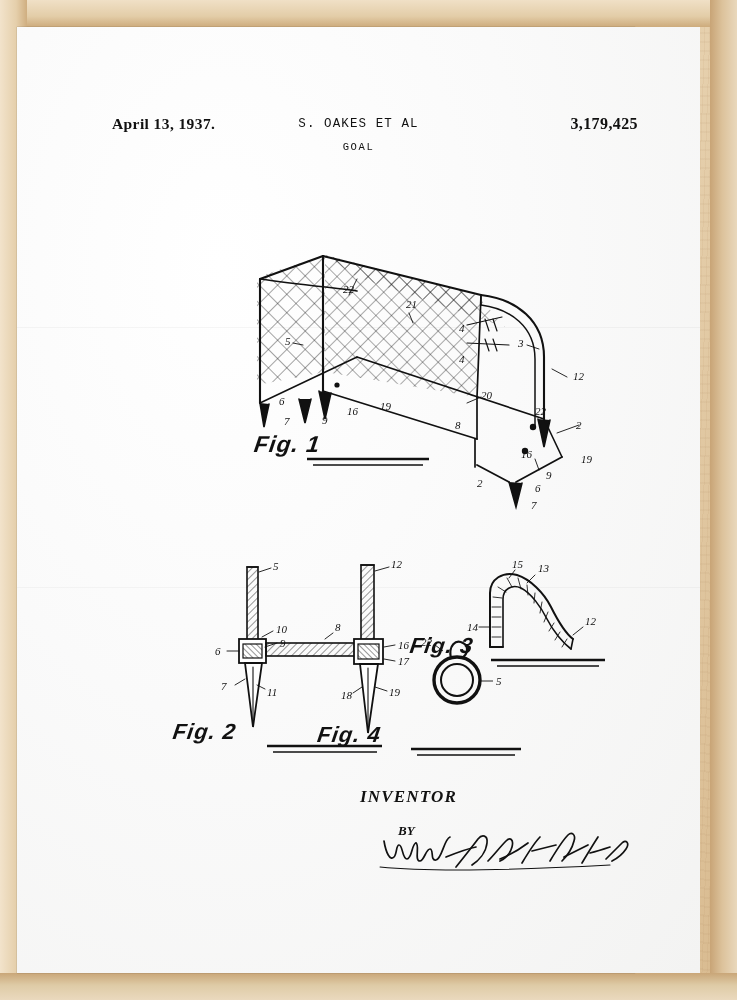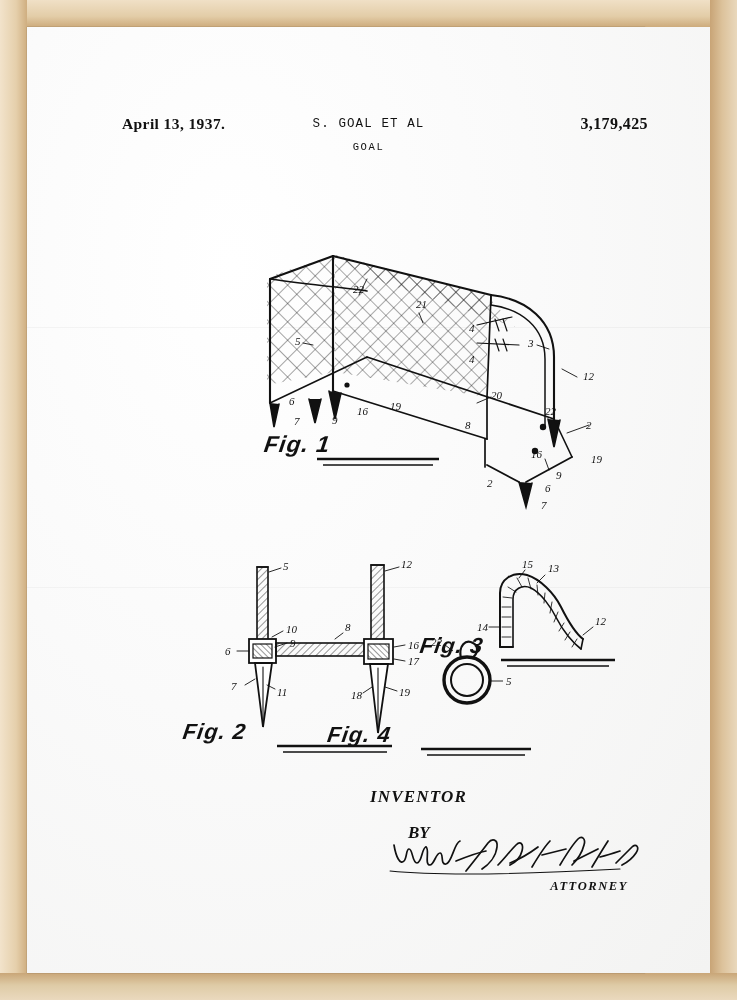--- a/index.html
+++ b/index.html
@@ -45,21 +45,21 @@
   .frame-grain {
     position: absolute;
     left: 0; top: 0; right: 0; bottom: 0;
     background-image:
       repeating-linear-gradient(92deg, rgba(180,140,95,0.10) 0px, rgba(180,140,95,0.10) 1px, rgba(255,255,255,0) 1px, rgba(255,255,255,0) 5px),
       repeating-linear-gradient(2deg, rgba(150,110,70,0.06) 0px, rgba(150,110,70,0.06) 2px, rgba(255,255,255,0) 2px, rgba(255,255,255,0) 9px);
     pointer-events: none;
   }
   .mat {
     position: absolute;
-    left: 27px; top: 27px;
+    left: 17px; top: 27px;
     width: 618px; height: 946px;
     background: #fbfbfa;
     box-shadow: inset 0 0 2px rgba(0,0,0,0.35), 0 0 1px rgba(0,0,0,0.4);
   }
   .paper {
     position: absolute;
     left: 0; top: 0;
     width: 683px; height: 946px;
     background:
       radial-gradient(ellipse at 30% 25%, #ffffff 0%, #fafafa 45%, #f3f3f2 100%);
@@ -172,21 +172,21 @@
     font-size: 12.5px;
     color: #111;
     text-align: center;
     letter-spacing: 0.3px;
   }
   .sig-by {
     margin-top: 16px;
     font-family: "Liberation Serif", serif;
     font-style: italic;
     font-weight: bold;
-    font-size: 17px;
+    font-size: 13px;
     color: #111;
     text-align: left;
     padding-left: 38px;
   }
   .sig-script-wrap {
     margin-top: -12px;
     height: 46px;
   }
   .sig-attorney {
     margin-top: 2px;
@@ -211,21 +211,21 @@
   <div class="frame-bevel-bottom"></div>
 
   <div class="mat">
     <div class="paper">
 
       <div class="paper-fold"></div>
       <div class="paper-fold2"></div>
 
       <div class="hdr">
         <div class="hdr-date">April 13, 1937.</div>
-        <div class="hdr-inventorline">S. GOAL ET AL</div>
+        <div class="hdr-inventorline">S. OAKES ET AL</div>
         <div class="hdr-title">GOAL</div>
         <div class="hdr-num">3,179,425</div>
       </div>
 
       <div class="drawing">
         <svg width="683" height="946" viewBox="0 0 683 946" xmlns="http://www.w3.org/2000/svg">
           <defs>
             <pattern id="netA" width="13" height="13" patternUnits="userSpaceOnUse" patternTransform="rotate(45)">
               <path d="M0 0 H13 M0 0 V13" stroke="#1a1a1a" stroke-width="0.8" fill="none"></path>
             </pattern>
@@ -475,18 +475,17 @@
               <path d="M172,24 C180,22 188,20 196,18"></path>
               <path d="M190,34 C196,24 202,14 208,8 C212,4 216,8 214,14 C212,22 206,30 202,34"></path>
               <path d="M204,30 C212,26 220,22 228,18"></path>
               <path d="M222,36 C228,26 234,16 238,10"></path>
               <path d="M230,26 C238,24 244,22 250,20"></path>
               <path d="M246,32 C252,26 258,20 262,16 C266,12 270,16 266,22 C262,28 256,32 252,34"></path>
               <path d="M20,40 C60,44 140,44 250,38" stroke-width="1.1"></path>
             </g>
           </svg>
         </div>
-        <div class="sig-attorney">ATTORNEY</div>
       </div>
 
     </div>
   </div>
 </div>
 
 </body></html>

